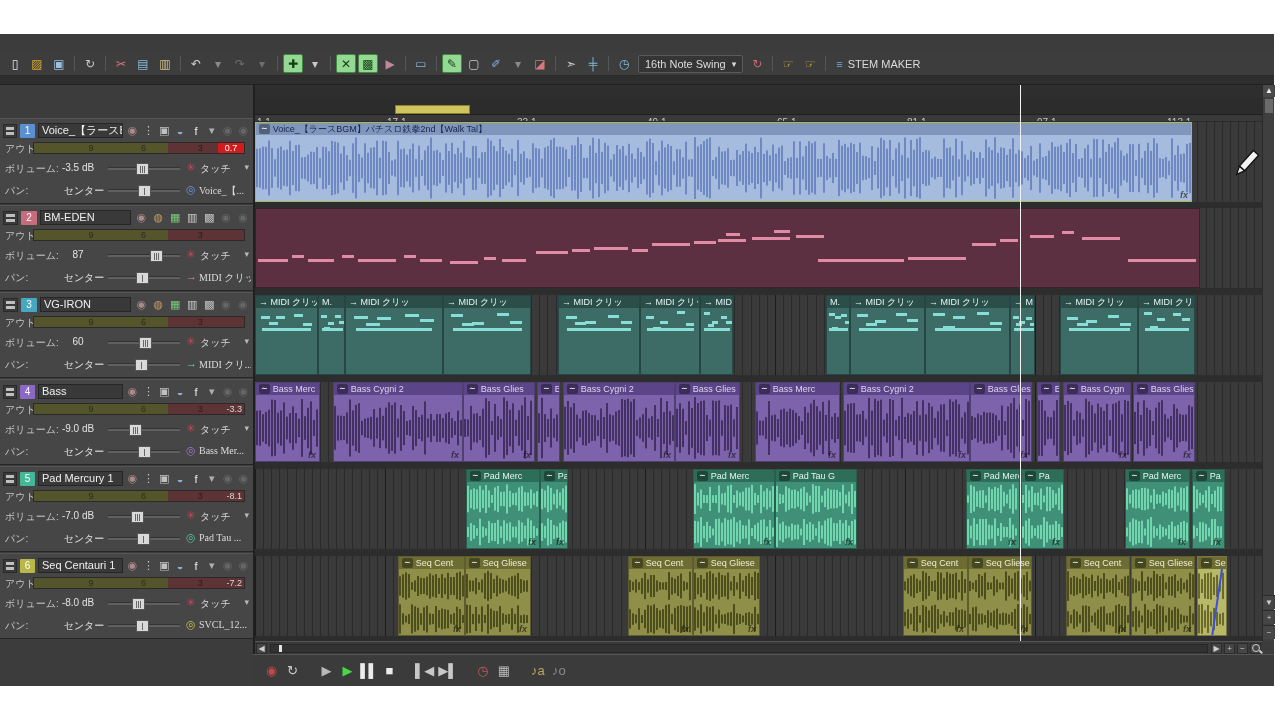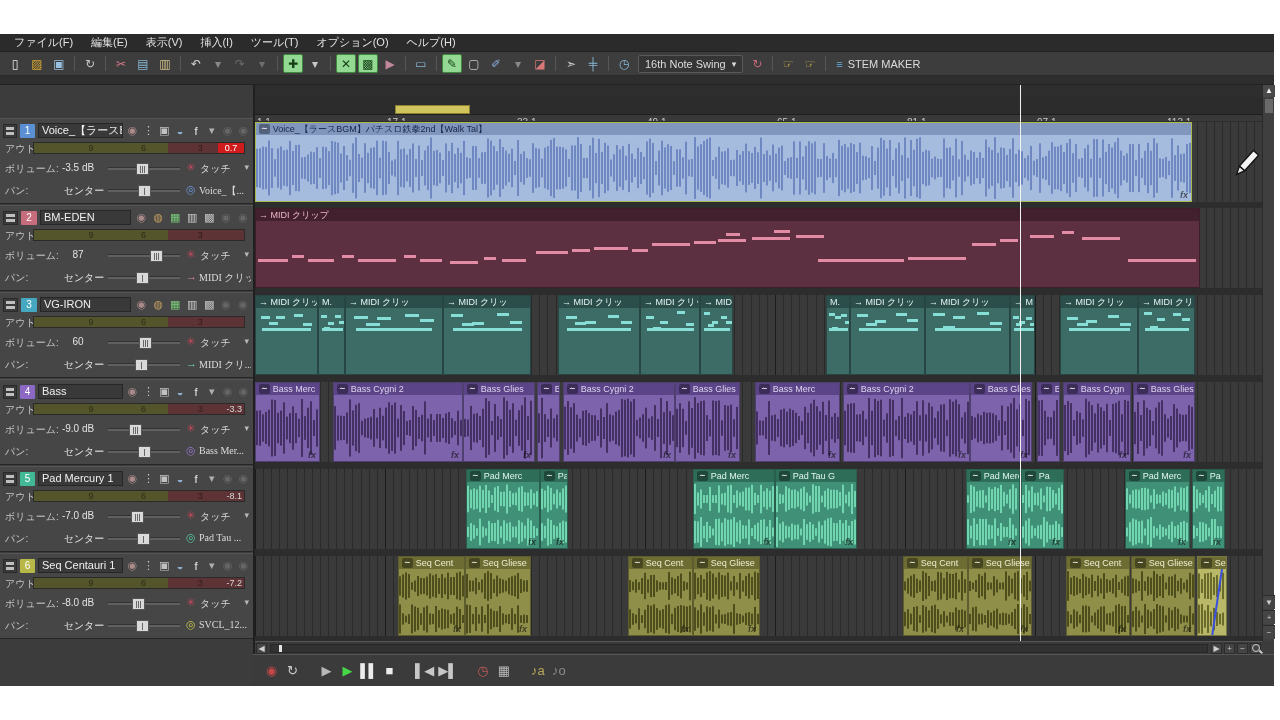--- a/index.html
+++ b/index.html
@@ -91,29 +91,20 @@
   
   #transport{position:absolute;left:253px;top:620px;width:1021px;height:32px;background:#3b3b3b;border-top:1px solid #565656;display:flex;align-items:center;padding-left:10px;gap:4px;}
   .tpbtn{min-width:17px;height:18px;display:flex;align-items:center;justify-content:center;font-size:13px;}
   .tpgap{width:9px;}
   #cursor-pencil{position:absolute;left:1230px;top:146px;z-index:50;}
 </style>
 </head>
 <body>
 
 <div id="app">
-  <div id="menubar">
-      <span class="menu-item">ファイル(F)</span>
-      <span class="menu-item">編集(E)</span>
-      <span class="menu-item">表示(V)</span>
-      <span class="menu-item">挿入(I)</span>
-      <span class="menu-item">ツール(T)</span>
-      <span class="menu-item">オプション(O)</span>
-      <span class="menu-item">ヘルプ(H)</span>
-    </div>
   <div id="toolbar">
       <span class="tbtn" style="color: rgb(232, 232, 232);">▯</span>
       <span class="tbtn" style="color: rgb(216, 168, 48);">▨</span>
       <span class="tbtn" style="color: rgb(154, 192, 224);">▣</span>
       <span class="tsep"></span>
       <span class="tbtn" style="color: rgb(200, 200, 200);">↻</span>
       <span class="tsep"></span>
       <span class="tbtn" style="color: rgb(216, 120, 136);">✂</span>
       <span class="tbtn" style="color: rgb(136, 184, 216);">▤</span>
       <span class="tbtn" style="color: rgb(208, 192, 136);">▥</span>
@@ -832,23 +823,20 @@
                 <rect x="927" y="18.4" width="2" height="29.3"></rect>
                 <rect x="930" y="8.9" width="2" height="48.3"></rect>
                 <rect x="933" y="7.9" width="2" height="50.2"></rect>
               </g>
             </svg>
             <span class="fxb">fx</span>
           </div>
         </div>
         <div class="lane" style="top: 87px;">
           <div class="clip" style="left: 0px; width: 945px; background: rgb(92, 48, 64);">
-            <div class="clabel" style="background: rgb(67, 32, 46); color: rgb(236, 182, 198);">
-              <span>→ MIDI クリップ</span>
-            </div>
             <div class="note" style="left: 2px; top: 50px; width: 30px; background: rgb(226, 139, 164);"></div>
             <div class="note" style="left: 36px; top: 46px; width: 12px; background: rgb(226, 139, 164);"></div>
             <div class="note" style="left: 52px; top: 50px; width: 26px; background: rgb(226, 139, 164);"></div>
             <div class="note" style="left: 86px; top: 46px; width: 12px; background: rgb(226, 139, 164);"></div>
             <div class="note" style="left: 102px; top: 50px; width: 38px; background: rgb(226, 139, 164);"></div>
             <div class="note" style="left: 148px; top: 46px; width: 12px; background: rgb(226, 139, 164);"></div>
             <div class="note" style="left: 164px; top: 50px; width: 22px; background: rgb(226, 139, 164);"></div>
             <div class="note" style="left: 194px; top: 52px; width: 28px; background: rgb(226, 139, 164);"></div>
             <div class="note" style="left: 228px; top: 48px; width: 12px; background: rgb(226, 139, 164);"></div>
             <div class="note" style="left: 246px; top: 50px; width: 24px; background: rgb(226, 139, 164);"></div>

